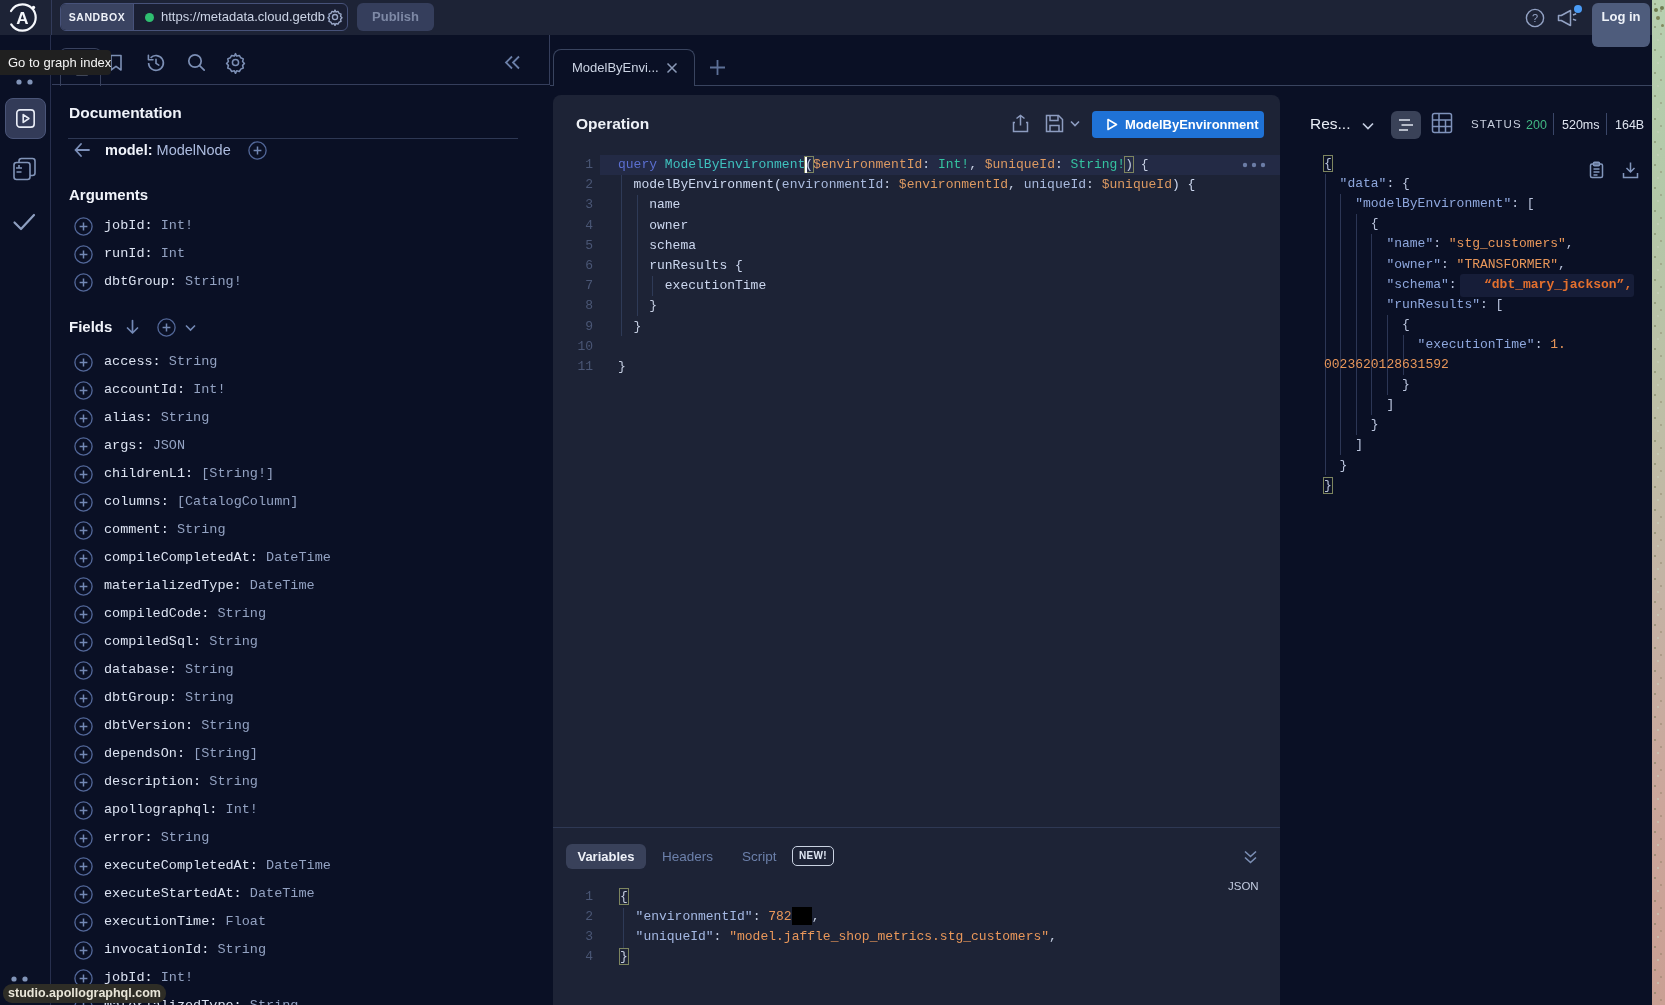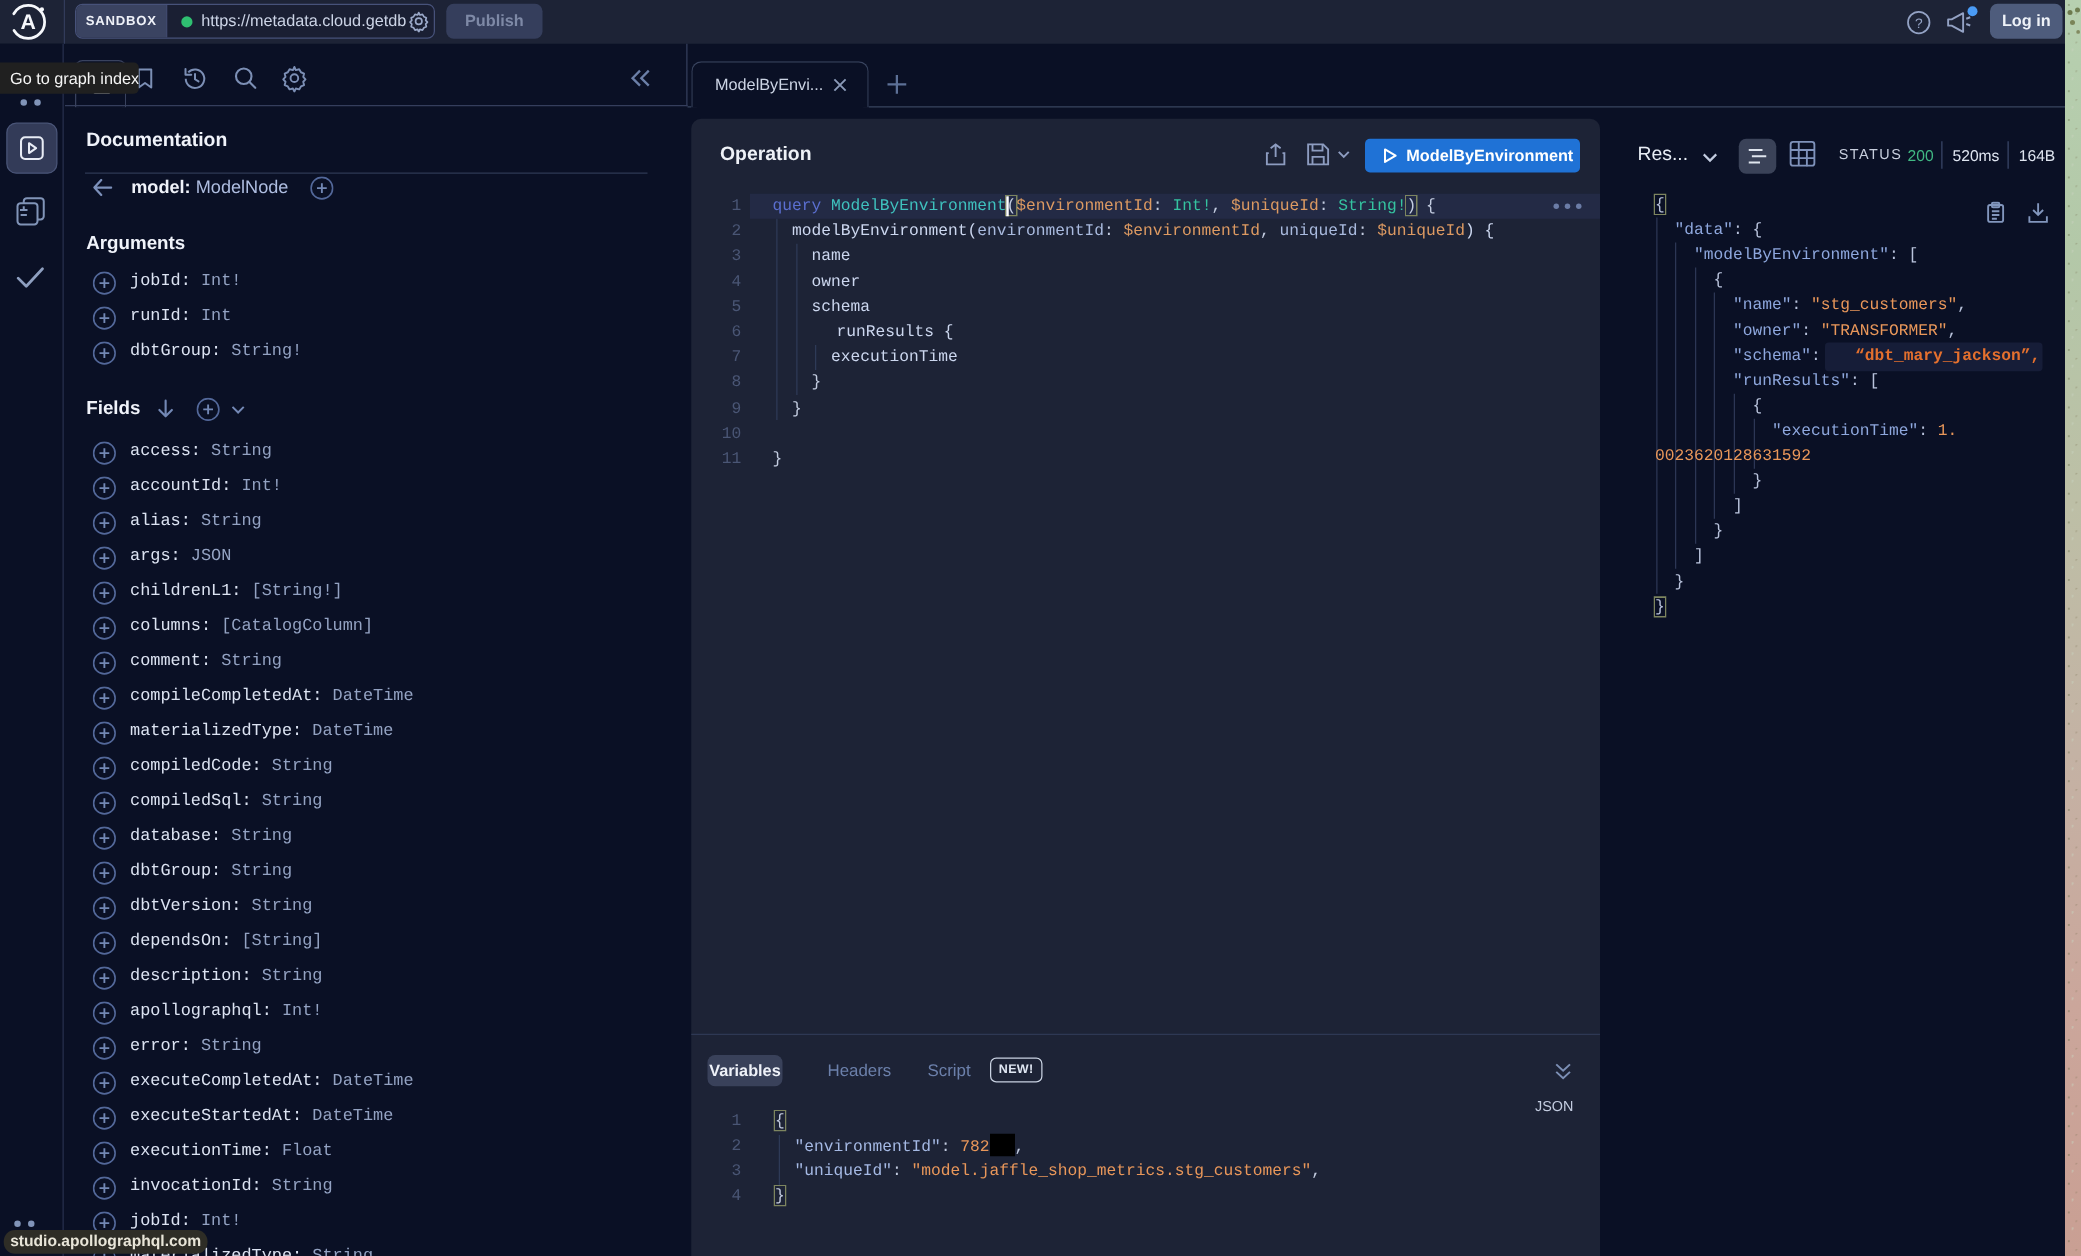--- a/index.html
+++ b/index.html
@@ -35,21 +35,21 @@
 
     <svg class="abs" style="left:1525px;top:8px;" width="20" height="20" viewBox="0 0 20 20" fill="none">
       <circle cx="10" cy="10" r="8.6" stroke="#93a2c4" stroke-width="1.4"></circle>
       <text x="10" y="14.2" text-anchor="middle" font-family="Liberation Sans" font-size="11" fill="#93a2c4">?</text>
     </svg>
     <svg class="abs" style="left:1556px;top:7px;" width="26" height="22" viewBox="0 0 26 22" fill="none" stroke="#93a2c4" stroke-width="1.5">
       <path d="M2.5 8.5v5h2.8l9.2 5V3.5l-9.2 5z" stroke-linejoin="round"></path>
       <path d="M17 8l3.2-1.2M17 12.2l3.2 1.2"></path>
     </svg>
     <div class="abs" style="left:1574px;top:5px;width:8px;height:8px;border-radius:50%;background:#4a9bf5;"></div>
-    <div class="abs" style="left:1592px;top:3px;width:58px;height:28px;background:#4e5c7c;border-radius:6px;color:#eef2f8;font-size:13px;font-weight:bold;line-height:28px;text-align:center;">Log in</div>
+    <div class="abs" style="left:1592px;top:3px;width:58px;height:44px;background:#4e5c7c;border-radius:6px;color:#eef2f8;font-size:13px;font-weight:bold;line-height:28px;text-align:center;">Log in</div>
   </div>
 
   <div class="abs" id="sidebar" style="left:0;top:35px;width:51px;height:970px;background:#0a1025;border-right:1px solid #272f4d;">
 
     <svg class="abs" style="left:11px;top:28px;" width="28" height="28" viewBox="0 0 28 28" fill="#8194b8">
       <circle cx="8" cy="8" r="2.6"></circle>
         <circle cx="19" cy="8" r="2.6"></circle>
       <circle cx="8" cy="19" r="2.6"></circle>
         <circle cx="19" cy="19" r="2.6"></circle>
     </svg>
@@ -327,35 +327,35 @@
     <div class="cl" style="left:14px;top:241.8px;width:26px;text-align:right;color:#4a5675;">10</div>
     <div class="cl" style="left:14px;top:262.0px;width:26px;text-align:right;color:#4a5675;">11</div>
     <div class="abs" style="left:68px;top:80px;width:1px;height:161px;background:#2e3a57;"></div>
     <div class="abs" style="left:83.5px;top:100px;width:1px;height:121px;background:#2e3a57;"></div>
     <div class="abs" style="left:99px;top:181px;width:1px;height:20px;background:#2e3a57;"></div>
     <div class="cl" style="left:65px;top:60px;"><span style="color:#5b6fd0;">query</span> <span style="color:#3fc1be;">ModelByEnvironment</span><span style="color:#c3cce0;box-shadow:0 0 0 1px #7d855f;">(</span><span style="color:#dd9a62;">$environmentId</span><span style="color:#c3cce0;">: </span><span style="color:#35c3a0;">Int!</span><span style="color:#c3cce0;">, </span><span style="color:#dd9a62;">$uniqueId</span><span style="color:#c3cce0;">: </span><span style="color:#35c3a0;">String!</span><span style="color:#c3cce0;box-shadow:0 0 0 1px #7d855f;">)</span><span style="color:#c3cce0;"> {</span></div>
     <div class="cl" style="left:80.6px;top:80.2px;"><span style="color:#ccd7ef;">modelByEnvironment(</span><span style="color:#a9bade;">environmentId</span><span style="color:#c3cce0;">: </span><span style="color:#dd9a62;">$environmentId</span><span style="color:#c3cce0;">, </span><span style="color:#a9bade;">uniqueId</span><span style="color:#c3cce0;">: </span><span style="color:#dd9a62;">$uniqueId</span><span style="color:#ccd7ef;">) {</span></div>
     <div class="cl" style="left:96.2px;top:100.4px;"><span style="color:#ccd7ef;">name</span></div>
     <div class="cl" style="left:96.2px;top:120.6px;"><span style="color:#ccd7ef;">owner</span></div>
     <div class="cl" style="left:96.2px;top:140.8px;"><span style="color:#ccd7ef;">schema</span></div>
-    <div class="cl" style="left:96.2px;top:161.0px;margin-left:20px;"><span style="color:#ccd7ef;">runResults {</span></div>
+    <div class="cl" style="left:96.2px;top:161.0px;"><span style="color:#ccd7ef;">runResults {</span></div>
     <div class="cl" style="left:111.8px;top:181.2px;"><span style="color:#ccd7ef;">executionTime</span></div>
     <div class="cl" style="left:96.2px;top:201.4px;"><span style="color:#c3cce0;">}</span></div>
     <div class="cl" style="left:80.6px;top:221.6px;"><span style="color:#c3cce0;">}</span></div>
     <div class="cl" style="left:65px;top:262.0px;"><span style="color:#c3cce0;">}</span></div>
     <div class="abs" style="left:252px;top:62px;width:1.5px;height:16px;background:#ffffff;"></div>
     <svg class="abs" style="left:688px;top:66px;" width="26" height="8" viewBox="0 0 26 8" fill="#6b7ca6">
         <circle cx="4" cy="4" r="2.2"></circle>
         <circle cx="13" cy="4" r="2.2"></circle>
         <circle cx="22" cy="4" r="2.2"></circle>
       </svg>
   </div>
 
   <div class="abs" id="vars" style="left:553px;top:828px;width:727px;height:177px;overflow:hidden;">
-    <div class="abs" style="left:13px;top:16px;width:60px;height:25px;background:#39415a;border-radius:6px;color:#eef1f8;font-size:13px;font-weight:bold;line-height:25px;text-align:center;">Variables</div>
+    <div class="abs" style="left:13px;top:16px;width:80px;height:25px;background:#39415a;border-radius:6px;color:#eef1f8;font-size:13px;font-weight:bold;line-height:25px;text-align:center;">Variables</div>
     <div class="abs" style="left:109px;top:21px;font-size:13.5px;color:#6c80ab;">Headers</div>
     <div class="abs" style="left:189px;top:21px;font-size:13.5px;color:#6c80ab;">Script</div>
     <div class="abs" style="left:239px;top:18px;height:20px;border:1.5px solid #c9d2e2;border-radius:5px;padding:0 6px;line-height:17px;font-size:10px;font-weight:bold;color:#dfe6f2;letter-spacing:0.3px;">NEW!</div>
     <svg class="abs" style="left:690px;top:22px;" width="15" height="14" viewBox="0 0 15 14" fill="none" stroke="#7c8fb5" stroke-width="1.6">
       <path d="M2 1.5l5.5 5L13 1.5M2 7.5l5.5 5L13 7.5"></path>
     </svg>
     <div class="abs" style="left:675px;top:52px;font-size:11.5px;color:#c3cce0;">JSON</div>
     <div class="cl" style="left:14px;top:58.5px;width:26px;text-align:right;color:#4a5675;">1</div>
     <div class="cl" style="left:14px;top:78.8px;width:26px;text-align:right;color:#4a5675;">2</div>
     <div class="cl" style="left:14px;top:99.1px;width:26px;text-align:right;color:#4a5675;">3</div>

